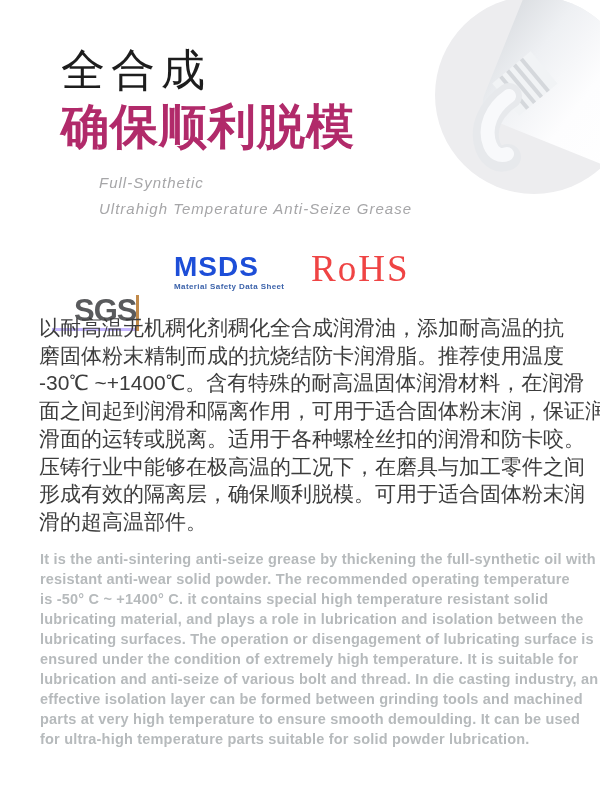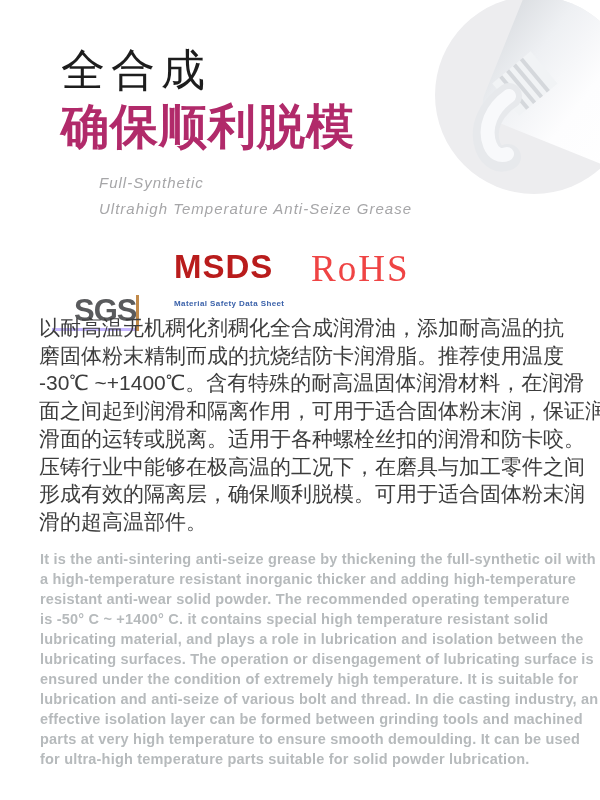--- a/index.html
+++ b/index.html
@@ -47,26 +47,26 @@
     line-height:32px;display:inline-block;
   }
   .sgs-vline{
     position:absolute;right:-1px;bottom:-3px;width:3px;height:36px;
     background:#c18a4a;
   }
   .logo-msds{
     position:absolute;left:174px;top:252px;text-align:left;
   }
   .logo-msds .msds-text{
-    font-size:33px;font-weight:700;letter-spacing:1px;color:#b91c1c;
+    font-size:28px;font-weight:700;letter-spacing:1px;color:#1d4ed8;
     line-height:30px;display:block;
   }
   .logo-msds .msds-sub{
     display:block;font-size:8px;font-weight:700;color:#3b62aa;
-    letter-spacing:0.4px;margin-top:17px;
+    letter-spacing:0.4px;margin-top:0;
   }
   .logo-rohs{
     position:absolute;left:311px;top:250px;
     font-family:"Liberation Serif", serif;
     font-size:37px;color:#ef4444;letter-spacing:2px;line-height:38px;
   }
 
   
   .desc-zh{
     position:absolute;left:39px;top:314px;width:552px;
@@ -144,21 +144,20 @@
     <div>-30℃ ~+1400℃。含有特殊的耐高温固体润滑材料，在润滑</div>
     <div>面之间起到润滑和隔离作用，可用于适合固体粉末润，保证润</div>
     <div>滑面的运转或脱离。适用于各种螺栓丝扣的润滑和防卡咬。</div>
     <div>压铸行业中能够在极高温的工况下，在磨具与加工零件之间</div>
     <div>形成有效的隔离层，确保顺利脱模。可用于适合固体粉末润</div>
     <div>滑的超高温部件。</div>
   </div>
 
   <div class="desc-en">
     <div>It is the anti-sintering anti-seize grease by thickening the full-synthetic oil with</div>
-    <div>a high-temperature resistant inorganic thicker and adding high-temperature</div>
     <div>resistant anti-wear solid powder. The recommended operating temperature</div>
     <div>is -50° C ~ +1400° C. it contains special high temperature resistant solid</div>
     <div>lubricating material, and plays a role in lubrication and isolation between the</div>
     <div>lubricating surfaces. The operation or disengagement of lubricating surface is</div>
     <div>ensured under the condition of extremely high temperature. It is suitable for</div>
     <div>lubrication and anti-seize of various bolt and thread. In die casting industry, an</div>
     <div>effective isolation layer can be formed between grinding tools and machined</div>
     <div>parts at very high temperature to ensure smooth demoulding. It can be used</div>
     <div>for ultra-high temperature parts suitable for solid powder lubrication.</div>
   </div>

